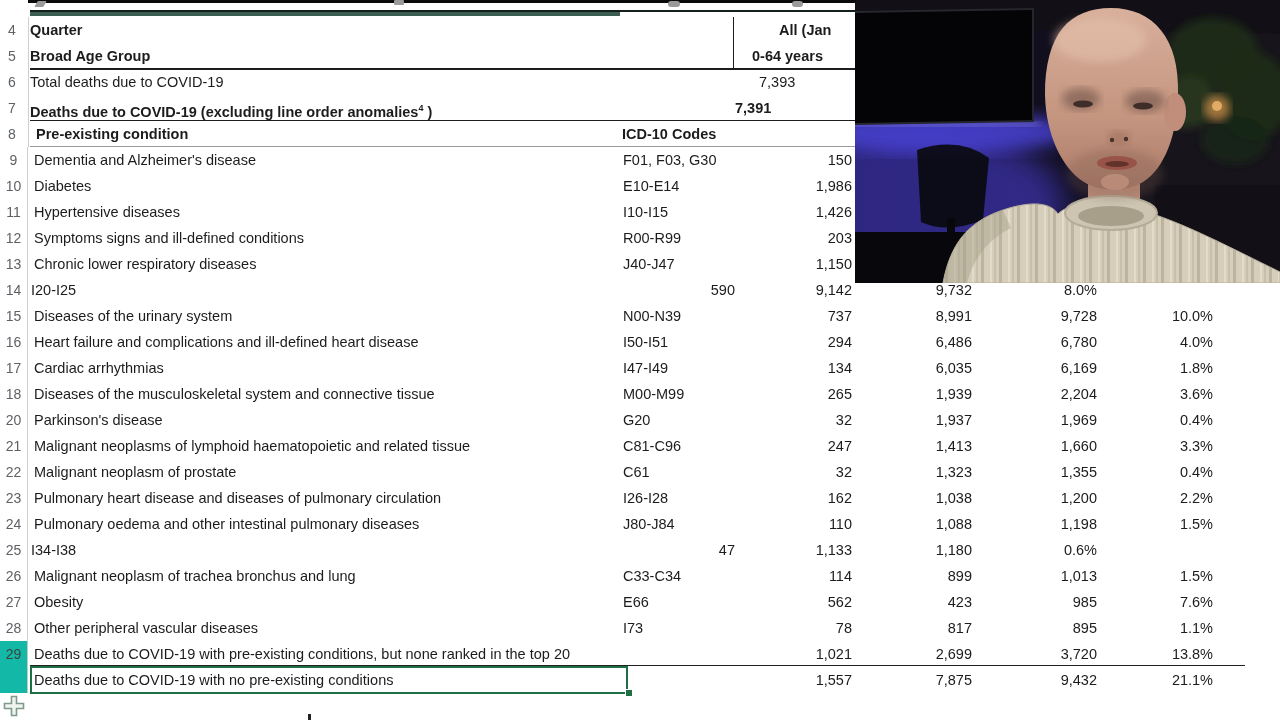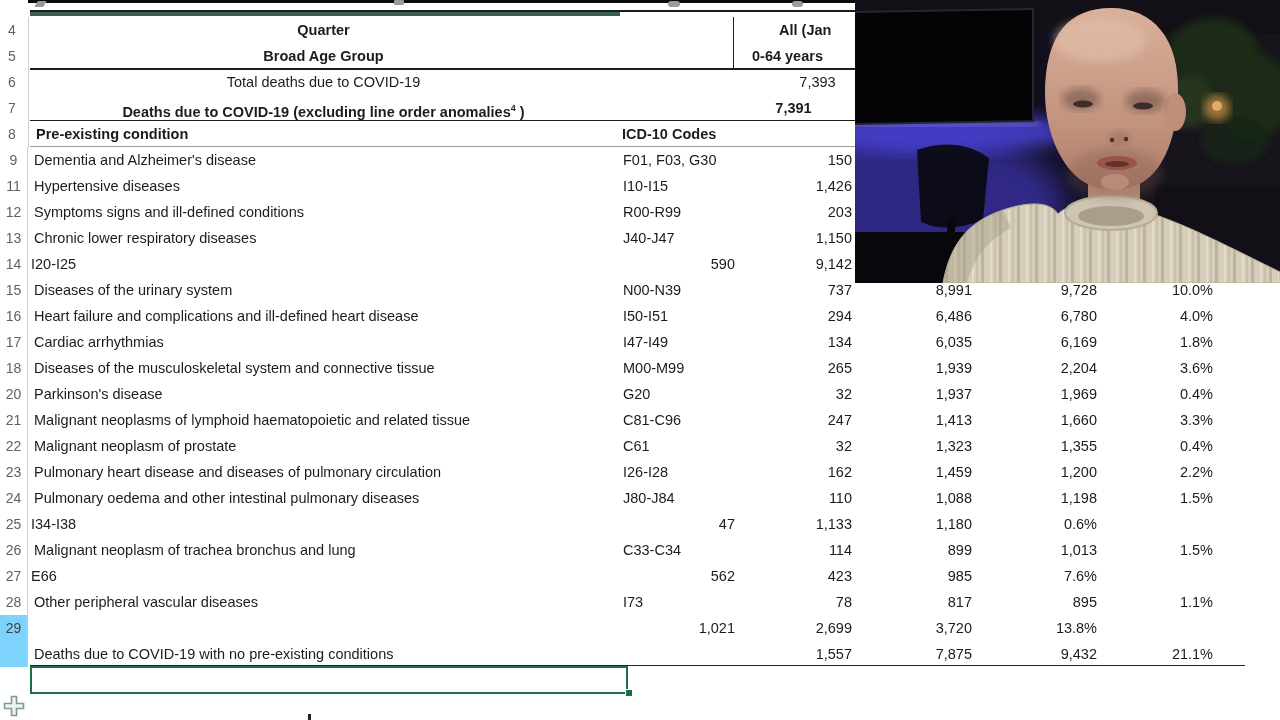--- a/index.html
+++ b/index.html
@@ -11,34 +11,34 @@
   
   .top-black-bar{left:28px;top:0;width:830px;height:3px;background:#0a0a0a}
   .table-top-thin{left:30px;top:10px;width:828px;height:2px;background:#15201c}
   .table-top-band{left:30px;top:12px;width:590px;height:4px;background:#3c5e52}
   .pglyph{background:#9a9a9a;border-radius:1px}
   
   .rownum-label{left:0;width:24px;text-align:center;height:26px;line-height:26px;
     font-size:14px;color:#5e6266}
   .hdr-sep-v{left:28px;top:17px;width:1px;height:130px;background:#cfcfcf}
   .lbl{height:26px;line-height:26px;font-size:14.5px;white-space:nowrap}
-  .r-align{text-align:center}
+  .r-align{text-align:left}
   .bold{font-weight:bold}
   .line-h{background:#1d1d1d}
   .line-light{background:#9a9a9a}
   sup{font-size:9px}
   
   #rows{position:absolute;left:0;top:147px;width:1280px}
   .row{display:grid;grid-template-columns:28px 592px 115px 117px 120px 125px 116px;
     height:26px;line-height:26px;font-size:14.5px}
   .c-num{color:#5e6266;text-align:center;font-size:14px;border-right:1px solid #cfcfcf;background:#fff}
   .c-cond{padding-left:6px;white-space:nowrap;overflow:visible}
   .c-icd{white-space:nowrap;padding-left:3px}
   .c-v{text-align:right;white-space:nowrap}
-  .green-head .c-num{background:#7dd3fc;color:#39453f;border-right:1px solid #b9cfc2}
+  .green-head .c-num{background:#14b8a6;color:#39453f;border-right:1px solid #b9cfc2}
   
   .sel-outline{left:30px;top:666px;width:594px;height:24px;border:2px solid #1e6f43;background:transparent}
   .sel-handle{left:625px;top:689px;width:6px;height:6px;background:#1e6f43;border:1px solid #fff}
   .cursor-wrap{left:2px;top:694px;width:24px;height:24px}
   
   .webcam{left:855px;top:0;width:425px;height:283px;overflow:hidden;background:#0b0a10;z-index:30}
   .bottom-line{left:30px;top:665px;width:1215px;height:1px;background:#222}
 </style>
 </head>
 <body>
@@ -83,20 +83,29 @@
 <div class="row">
       <div class="c-num">9</div>
       <div class="c-cond">Dementia and Alzheimer's disease</div>
       <div class="c-icd">F01, F03, G30</div>
       <div class="c-v">150</div>
       <div class="c-v"></div>
       <div class="c-v"></div>
       <div class="c-v"></div>
     </div>
     <div class="row">
+      <div class="c-num">10</div>
+      <div class="c-cond">Diabetes</div>
+      <div class="c-icd">E10-E14</div>
+      <div class="c-v">1,986</div>
+      <div class="c-v"></div>
+      <div class="c-v"></div>
+      <div class="c-v"></div>
+    </div>
+    <div class="row">
       <div class="c-num">11</div>
       <div class="c-cond">Hypertensive diseases</div>
       <div class="c-icd">I10-I15</div>
       <div class="c-v">1,426</div>
       <div class="c-v"></div>
       <div class="c-v"></div>
       <div class="c-v"></div>
     </div>
     <div class="row">
       <div class="c-num">12</div>
@@ -185,21 +194,21 @@
       <div class="c-v">32</div>
       <div class="c-v">1,323</div>
       <div class="c-v">1,355</div>
       <div class="c-v">0.4%</div>
     </div>
     <div class="row">
       <div class="c-num">23</div>
       <div class="c-cond">Pulmonary heart disease and diseases of pulmonary circulation</div>
       <div class="c-icd">I26-I28</div>
       <div class="c-v">162</div>
-      <div class="c-v">1,459</div>
+      <div class="c-v">1,038</div>
       <div class="c-v">1,200</div>
       <div class="c-v">2.2%</div>
     </div>
     <div class="row">
       <div class="c-num">24</div>
       <div class="c-cond">Pulmonary oedema and other intestinal pulmonary diseases</div>
       <div class="c-icd">J80-J84</div>
       <div class="c-v">110</div>
       <div class="c-v">1,088</div>
       <div class="c-v">1,198</div>
@@ -217,37 +226,39 @@
       <div class="c-num">26</div>
       <div class="c-cond">Malignant neoplasm of trachea bronchus and lung</div>
       <div class="c-icd">C33-C34</div>
       <div class="c-v">114</div>
       <div class="c-v">899</div>
       <div class="c-v">1,013</div>
       <div class="c-v">1.5%</div>
     </div>
     <div class="row">
       <div class="c-num">27</div>
+      <div class="c-cond">Obesity</div>
       <div class="c-icd">E66</div>
       <div class="c-v">562</div>
       <div class="c-v">423</div>
       <div class="c-v">985</div>
       <div class="c-v">7.6%</div>
     </div>
     <div class="row">
       <div class="c-num">28</div>
       <div class="c-cond">Other peripheral vascular diseases</div>
       <div class="c-icd">I73</div>
       <div class="c-v">78</div>
       <div class="c-v">817</div>
       <div class="c-v">895</div>
       <div class="c-v">1.1%</div>
     </div>
     <div class="row green-head">
       <div class="c-num">29</div>
+      <div class="c-cond">Deaths due to COVID-19 with pre-existing conditions, but none ranked in the top 20</div>
       <div class="c-icd"></div>
       <div class="c-v">1,021</div>
       <div class="c-v">2,699</div>
       <div class="c-v">3,720</div>
       <div class="c-v">13.8%</div>
     </div>
     <div class="row green-head">
       <div class="c-num"></div>
       <div class="c-cond">Deaths due to COVID-19 with no pre-existing conditions</div>
       <div class="c-icd"></div>

